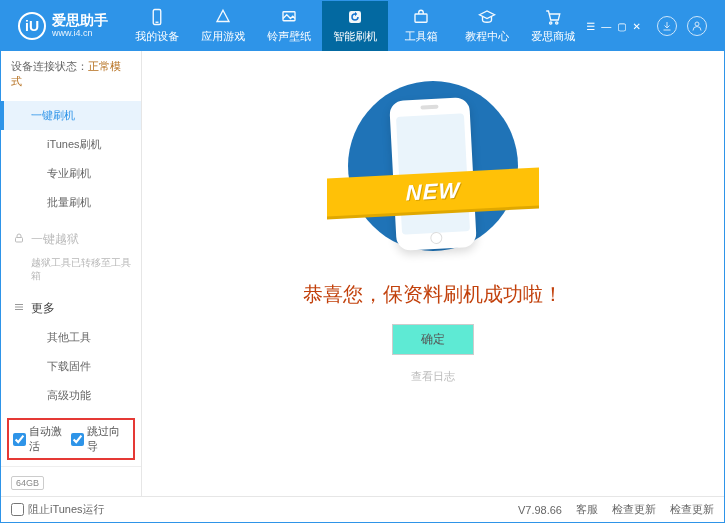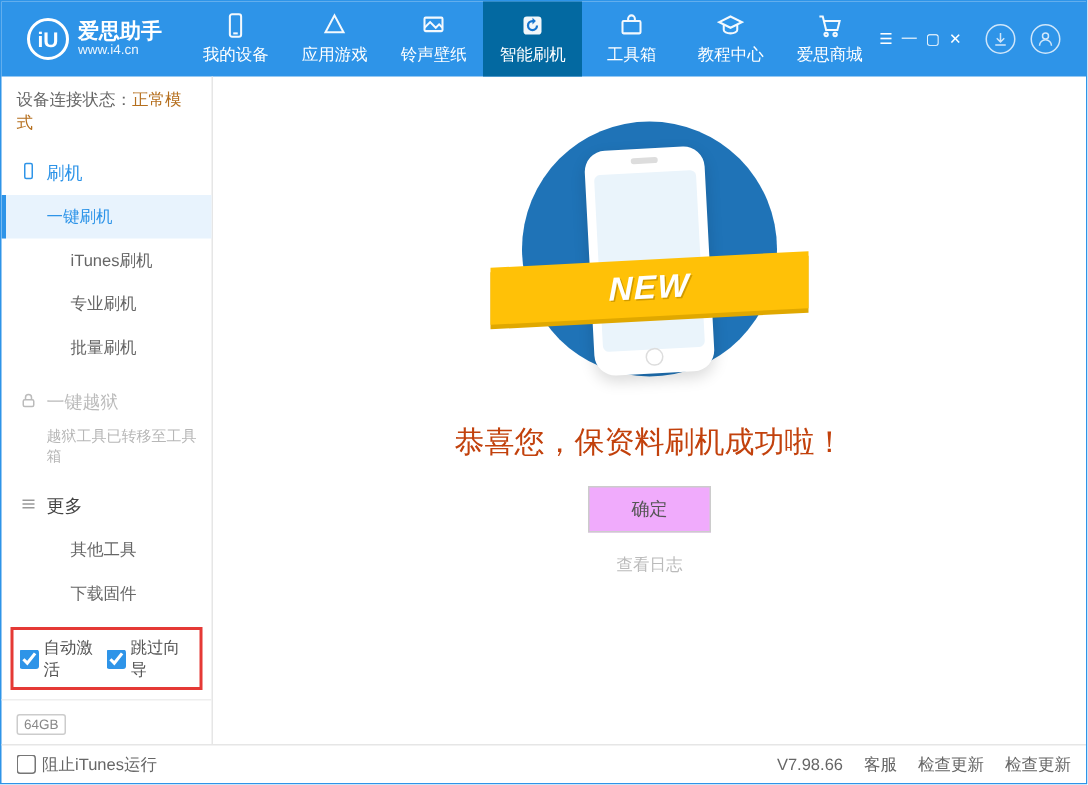--- a/index.html
+++ b/index.html
@@ -42,21 +42,21 @@
   .main { flex: 1; display: flex; flex-direction: column; align-items: center; justify-content: flex-start; padding-top: 30px; }
   .illus { width: 200px; height: 180px; position: relative; display: flex; align-items: center; justify-content: center; }
   .circle-bg { width: 170px; height: 170px; background: #1f73b7; border-radius: 50%; position: absolute; top: 0; left: 15px; }
   .phone { width: 80px; height: 150px; background: #fff; border-radius: 14px; position: absolute; top: 18px; left: 60px; box-shadow: 0 4px 10px rgba(0,0,0,0.15); transform: rotate(-3deg); }
   .phone::before { content:""; position:absolute; top:6px; left:50%; transform:translateX(-50%); width:18px; height:4px; background:#ddd; border-radius:2px; }
   .phone-screen { position:absolute; top:16px; left:6px; right:6px; bottom:16px; background:#eaf4fb; border-radius:4px; }
   .phone::after { content:""; position:absolute; bottom:5px; left:50%; transform:translateX(-50%); width:10px; height:10px; border:1.5px solid #ddd; border-radius:50%; }
   .ribbon { position: absolute; left: -6px; right: -6px; top: 92px; height: 38px; background: #ffc107; transform: skewY(-3deg); display: flex; align-items: center; justify-content: center; box-shadow: 0 3px 0 #e0a800; }
   .ribbon span { font-weight: 900; font-style: italic; font-size: 22px; color: #fff; letter-spacing: 1px; text-shadow: 1px 1px 0 #d19b00; }
   .msg { margin-top: 20px; font-size: 20px; color: #c2410c; }
-  .ok-btn { margin-top: 16px; padding: 6px 28px; border: 1px solid #ccc; background: #f0abfc; color: #555; cursor: pointer; font-size: 12px; }
+  .ok-btn { margin-top: 16px; padding: 6px 28px; border: 1px solid #ccc; background: #5eead4; color: #555; cursor: pointer; font-size: 12px; }
   .log-link { margin-top: 14px; font-size: 11px; color: #bbb; cursor: pointer; }
   .footer { height: 26px; border-top: 1px solid #e6e6e6; display: flex; align-items: center; padding: 0 10px; font-size: 11px; color: #666; }
   .footer .left { display: flex; align-items: center; gap: 4px; flex: 1; }
   .footer .right { display: flex; align-items: center; gap: 14px; }
   .footer .link { cursor: pointer; }
 </style>
 </head>
 <body>
 
 <div class="app">
@@ -155,26 +155,20 @@
     </div>
   </div>
 
   <div class="body">
     <div class="sidebar">
       <div class="status-row">
         <span>设备连接状态：</span><span class="status-mode">正常模式</span>
       </div>
 
       <div class="side-section">
-        <div class="side-head blue">
-          <span class="hicon"><svg width="12" height="12" viewBox="0 0 24 24" fill="none" stroke="#2e94e8" stroke-width="2">
-                <rect x="7" y="2" width="10" height="20" rx="2"></rect>
-              </svg></span>
-          <span>刷机</span>
-        </div>
         <div class="side-sub">
           <div class="side-sub-item active">一键刷机</div>
           <div class="side-sub-item">iTunes刷机</div>
           <div class="side-sub-item">专业刷机</div>
           <div class="side-sub-item">批量刷机</div>
         </div>
       </div>
 
       <div class="side-section">
         <div class="side-head">
@@ -192,20 +186,21 @@
           <span class="hicon"><svg width="12" height="12" viewBox="0 0 24 24" fill="none" stroke="#999" stroke-width="2">
                 <line x1="4" y1="7" x2="20" y2="7"></line>
                 <line x1="4" y1="12" x2="20" y2="12"></line>
                 <line x1="4" y1="17" x2="20" y2="17"></line>
               </svg></span>
           <span>更多</span>
         </div>
         <div class="side-sub">
           <div class="side-sub-item">其他工具</div>
           <div class="side-sub-item">下载固件</div>
+          <div class="side-sub-item">高级功能</div>
         </div>
       </div>
 
       <div class="sidebar-flex"></div>
 
       <div class="redbox">
         <label>
           <input type="checkbox" checked="" style="">
           <span>自动激活</span>
         </label>

